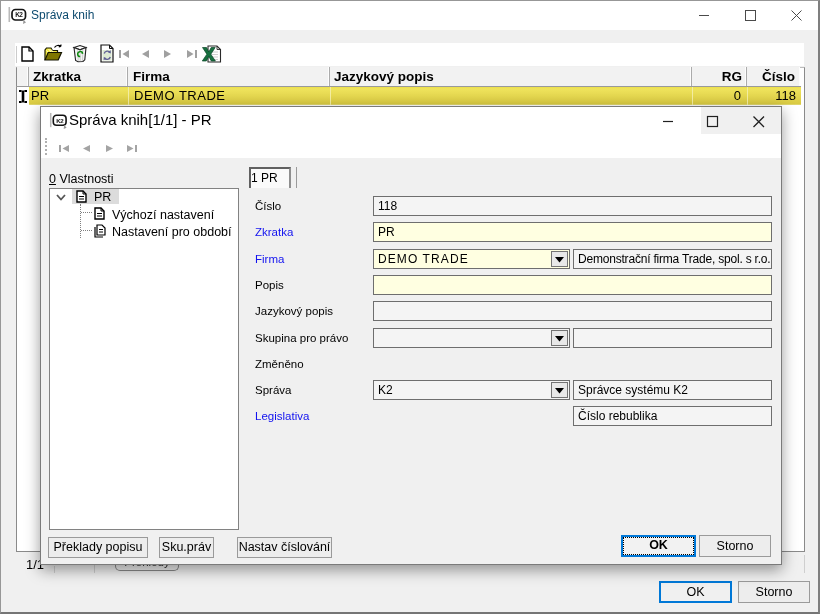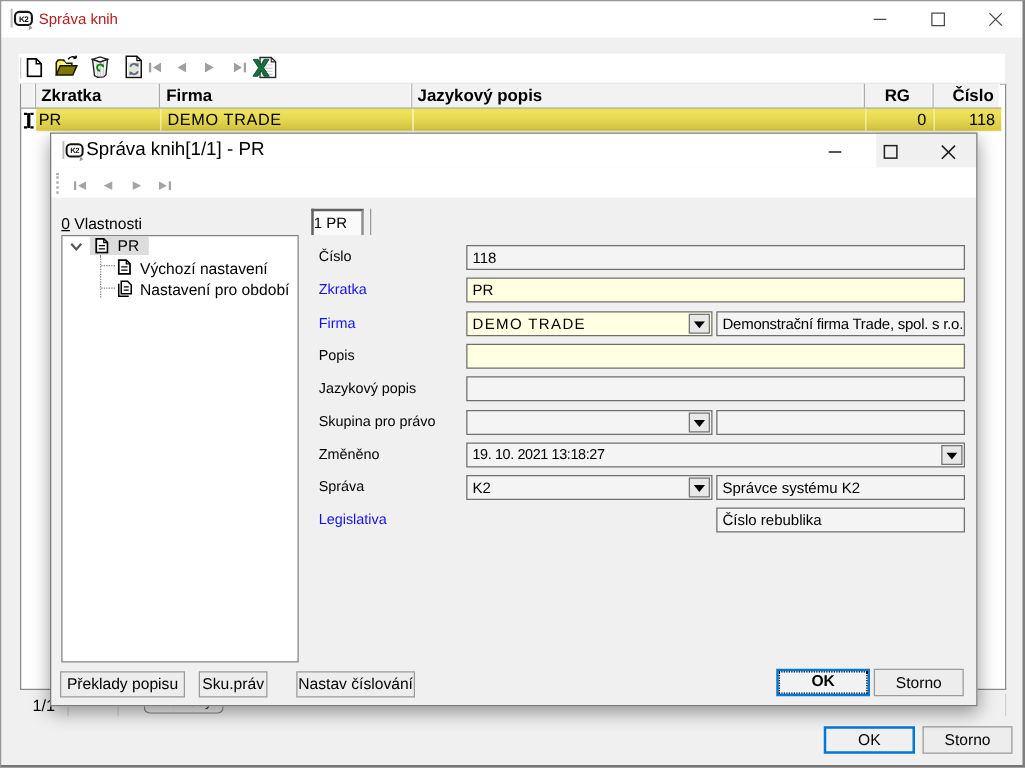--- a/index.html
+++ b/index.html
@@ -42,21 +42,21 @@
 <body>
 <div id="win">
 
   <div id="titlebar">
     <svg class="abs" style="left:7px;top:5px" width="19" height="19" viewBox="0 0 19 19">
       <rect x="0.5" y="1" width="1.6" height="15" fill="#b9b9b9"></rect>
       <rect x="4" y="3.5" width="13.5" height="10.5" rx="3.5" fill="#fff" stroke="#141414" stroke-width="1.7"></rect>
       <text x="10.8" y="11.3" font-size="6.5" font-weight="bold" text-anchor="middle" fill="#141414" font-family="Liberation Sans" letter-spacing="-0.5">K2</text>
       <path d="M15.5 13.5 L18 16.5 L15 18 Z" fill="#9a9a9a"></path>
     </svg>
-    <div class="abs" style="left:30px;top:7px;font-size:12px;color:#b91c1c;">Správa knih</div>
+    <div class="abs" style="left:30px;top:7px;font-size:12px;color:#0c4a6e;">Správa knih</div>
   </div>
   <div class="wbtn" style="left:681px"><svg width="46" height="30">
         <line x1="18" y1="15.5" x2="28" y2="15.5" stroke="#4a4a4a" stroke-width="1"></line>
       </svg></div>
   <div class="wbtn" style="left:727px"><svg width="46" height="30">
         <rect x="18.5" y="10.5" width="10" height="10" fill="none" stroke="#4a4a4a" stroke-width="1"></rect>
       </svg></div>
   <div class="wbtn" style="left:773px"><svg width="46" height="30">
         <path d="M18.5 10.5 L28.5 20.5 M28.5 10.5 L18.5 20.5" stroke="#4a4a4a" stroke-width="1"></path>
       </svg></div>
@@ -112,21 +112,21 @@
     <path d="M15 2 L15 5.5 L18.5 5.5" fill="none" stroke="#2a2a2a" stroke-width="0.9"></path>
     <path d="M8 8 h8 M8 10.5 h8 M8 13 h8 M8 15.5 h8" stroke="#c9c9c9" stroke-width="0.9"></path>
     <path d="M0.5 3.5 L4.5 3.5 L6.8 8 L9.2 3.5 L13.2 3.5 L8.8 10.2 L13.4 17 L9.3 17 L6.8 12.4 L4.3 17 L0.3 17 L4.9 10.2 Z" fill="#17703f" stroke="#0a4526" stroke-width="0.7"></path>
   </svg>
 
   <div class="abs" style="left:16px;top:67px;width:789px;height:485px;background:#ffffff;border:1px solid #8a8a8a;border-top:1px solid #bdbdbd;"></div>
   <div class="hcell" style="left:17px;width:12px;"></div>
   <div class="hcell" style="left:29px;width:99px;padding-left:4px;">Zkratka</div>
   <div class="hcell" style="left:128px;width:202px;padding-left:5px;">Firma</div>
   <div class="hcell" style="left:330px;width:362px;padding-left:4px;">Jazykový popis</div>
-  <div class="hcell" style="left:692px;width:55px;text-align:right;padding-right:18px;">RG</div>
+  <div class="hcell" style="left:692px;width:55px;text-align:right;padding-right:4px;">RG</div>
   <div class="hcell" style="left:747px;width:53px;border-right:none;text-align:right;padding-right:5px;">Číslo</div>
   <div class="abs" style="left:16px;top:86px;width:785px;height:1px;background:#9a9a9a;"></div>
 
   <div class="rcell" style="left:29px;width:99px;padding-left:2px;">PR</div>
   <div class="rcell rsep" style="left:128px;width:202px;padding-left:5px;letter-spacing:0.5px;">DEMO TRADE</div>
   <div class="rcell rsep" style="left:330px;width:362px;"></div>
   <div class="rcell rsep" style="left:692px;width:55px;text-align:right;padding-right:6px;">0</div>
   <div class="rcell rsep" style="left:747px;width:54px;text-align:right;padding-right:5px;">118</div>
 
   <svg class="abs" style="left:19px;top:90px" width="8" height="13" viewBox="0 0 8 13">
@@ -229,25 +229,20 @@
   <div class="lbl" style="top:226px;">Skupina pro právo</div>
   <div class="combo gray" style="top:222px;">
       <span class="cbtn">
         <svg width="9" height="6">
           <path d="M0 0 h9 L4.5 5.5 Z" fill="#000"></path>
         </svg>
       </span>
     </div>
   <div class="fld2" style="top:222px;"></div>
   <div class="lbl" style="top:252px;">Změněno</div>
-  <div class="fld gray" style="top:248px;font-size:11.5px;letter-spacing:-0.3px;">19. 10. 2021 13:18:27<span class="cbtn">
-        <svg width="9" height="6">
-          <path d="M0 0 h9 L4.5 5.5 Z" fill="#000"></path>
-        </svg>
-      </span></div>
   <div class="lbl" style="top:278px;">Správa</div>
   <div class="combo gray" style="top:274px;">K2<span class="cbtn">
         <svg width="9" height="6">
           <path d="M0 0 h9 L4.5 5.5 Z" fill="#000"></path>
         </svg>
       </span></div>
   <div class="fld2" style="top:274px;">Správce systému K2</div>
   <div class="lbl lblb" style="top:304px;">Legislativa</div>
   <div class="fld2" style="top:300px;">Číslo rebublika</div>
 

